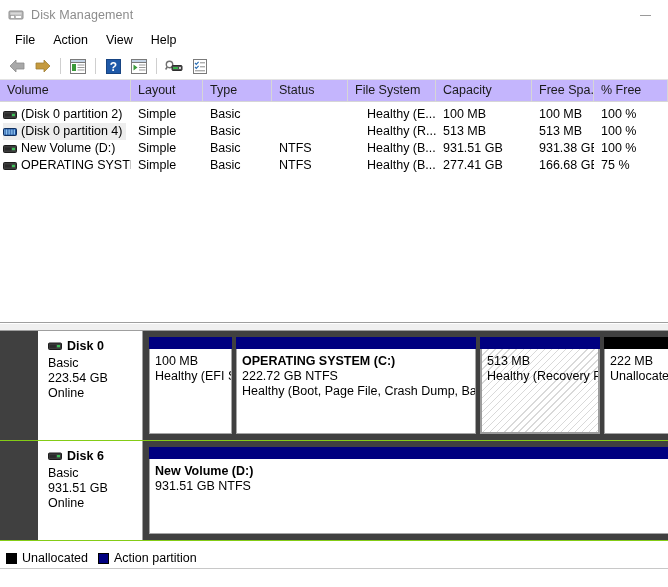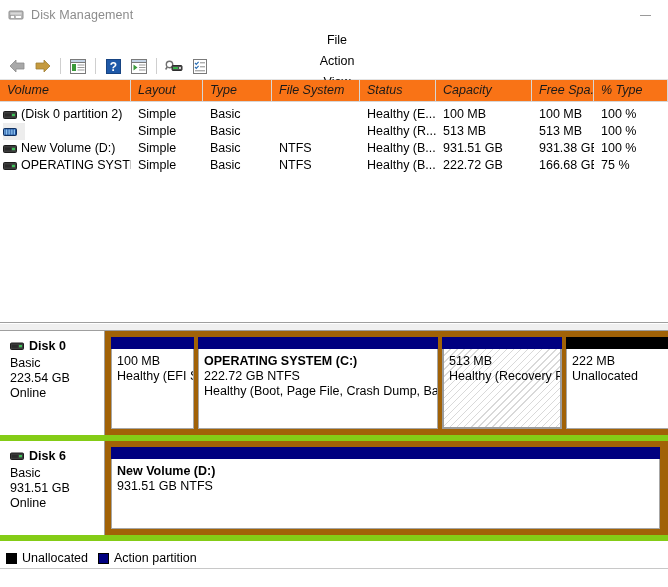--- a/index.html
+++ b/index.html
@@ -56,24 +56,22 @@
     width: 11px;
     height: 1px;
     background: #9a9a9a;
     display: block;
   }
 
   
   .menubar {
     height: 23px;
     display: flex;
-    align-items: center;
     padding-left: 6px;
     background: #ffffff;
-    flex-direction: column;
   }
   .menuitem {
     padding: 3px 9px 4px 9px;
     font-size: 12.5px;
     color: #000000;
     cursor: default;
   }
 
   
   .toolbar {
@@ -105,22 +103,21 @@
     position: relative;
     height: 242px;
     background: #ffffff;
     border-bottom: 1px solid #9f9f9f;
     overflow: hidden;
   }
   .vol-header {
     display: flex;
     height: 21px;
     border-bottom: 1px solid #d6d6d6;
-    background: #f97316;
-    font-style: italic;
+    background: #c4b5fd;
   }
   .vh-cell {
     font-size: 12.5px;
     color: #1a1a1a;
     padding-left: 7px;
     line-height: 20px;
     border-right: 1px solid #d6d6d6;
     box-sizing: border-box;
     white-space: nowrap;
     overflow: hidden;
@@ -169,23 +166,24 @@
     border-bottom: 1px solid #9f9f9f;
   }
   .disk-pane {
     position: relative;
     height: 217px;
     background: #ffffff;
     overflow: hidden;
   }
   .disk-row {
     display: flex;
-    border-bottom: 6px solid #84cc16;
-    box-sizing: border-box;
-    background: #a16207;
+    border-bottom: 1px solid #84cc16;
+    box-sizing: border-box;
+    background: #404040;
+    padding-left: 38px;
   }
   .disk-info {
     width: 105px;
     flex: 0 0 105px;
     border-right: 1px solid #9f9f9f;
     box-sizing: border-box;
     padding: 8px 0 0 10px;
     background: #ffffff;
   }
   .disk-title {
@@ -361,25 +359,25 @@
     </svg>
   </div>
 </div>
 
 <div class="vol-list">
 
   <div class="vol-header">
     <div class="vh-cell" style="width:131px">Volume</div>
     <div class="vh-cell" style="width:72px">Layout</div>
     <div class="vh-cell" style="width:69px">Type</div>
+    <div class="vh-cell" style="width:76px">Status</div>
     <div class="vh-cell" style="width:88px">File System</div>
-    <div class="vh-cell" style="width:76px">Status</div>
     <div class="vh-cell" style="width:96px">Capacity</div>
     <div class="vh-cell" style="width:62px">Free Spa...</div>
-    <div class="vh-cell" style="width:74px">% Type</div>
+    <div class="vh-cell" style="width:74px">% Free</div>
   </div>
 
   <div style="height:4px"></div>
 
   <div class="vrow">
     <div class="vcell vol-name" style="width:131px">
       <span class="vol-name-inner">
         <svg class="vol-ico" viewBox="0 0 14 10">
           <rect x="0.5" y="1.5" width="13" height="7" rx="1" fill="#3c3c3c" stroke="#1c1c1c"></rect>
           <rect x="2" y="3.5" width="6" height="3" fill="#2a2a2a"></rect>
@@ -405,20 +403,21 @@
           <g fill="#8fc4ef">
             <rect x="1.4" y="2.4" width="1" height="5.2"></rect>
             <rect x="3.0" y="2.4" width="1" height="5.2"></rect>
             <rect x="4.6" y="2.4" width="1" height="5.2"></rect>
             <rect x="6.2" y="2.4" width="1" height="5.2"></rect>
             <rect x="7.8" y="2.4" width="1" height="5.2"></rect>
             <rect x="9.4" y="2.4" width="1" height="5.2"></rect>
             <rect x="11.0" y="2.4" width="1" height="5.2"></rect>
           </g>
         </svg>
+        <span>(Disk 0 partition 4)</span>
       </span>
     </div>
     <div class="vcell" style="width:72px">Simple</div>
     <div class="vcell" style="width:69px">Basic</div>
     <div class="vcell" style="width:88px"></div>
     <div class="vcell" style="width:76px">Healthy (R...</div>
     <div class="vcell" style="width:96px">513 MB</div>
     <div class="vcell" style="width:62px">513 MB</div>
     <div class="vcell" style="width:74px">100 %</div>
   </div>
@@ -451,21 +450,21 @@
           <rect x="2" y="3.5" width="6" height="3" fill="#2a2a2a"></rect>
           <rect x="9" y="3.8" width="3" height="2.4" fill="#3dbf57"></rect>
         </svg>
         <span>OPERATING SYSTE...</span>
       </span>
     </div>
     <div class="vcell" style="width:72px">Simple</div>
     <div class="vcell" style="width:69px">Basic</div>
     <div class="vcell" style="width:88px">NTFS</div>
     <div class="vcell" style="width:76px">Healthy (B...</div>
-    <div class="vcell" style="width:96px">222.72 GB</div>
+    <div class="vcell" style="width:96px">277.41 GB</div>
     <div class="vcell" style="width:62px">166.68 GB</div>
     <div class="vcell" style="width:74px">75 %</div>
   </div>
 
 </div>
 
 <div class="splitter"></div>
 
 <div class="disk-pane">
 

